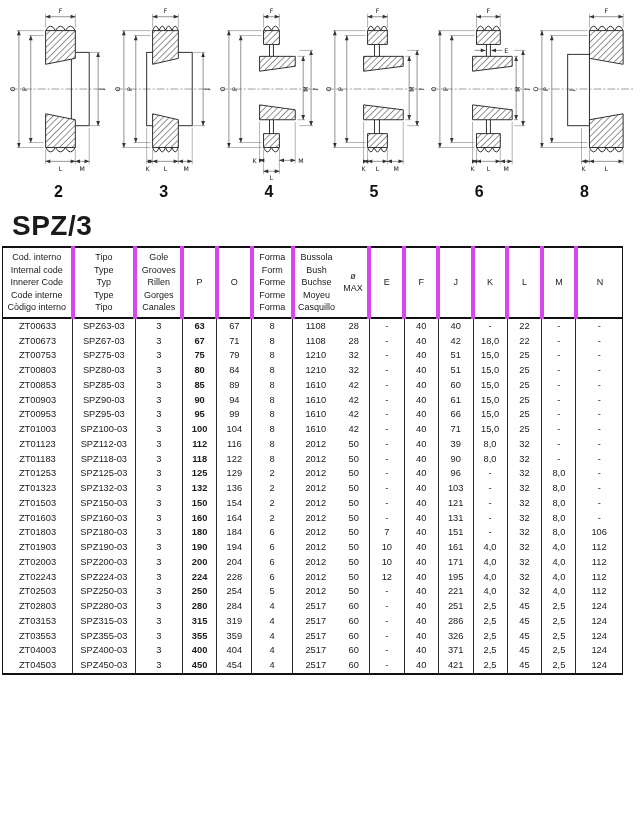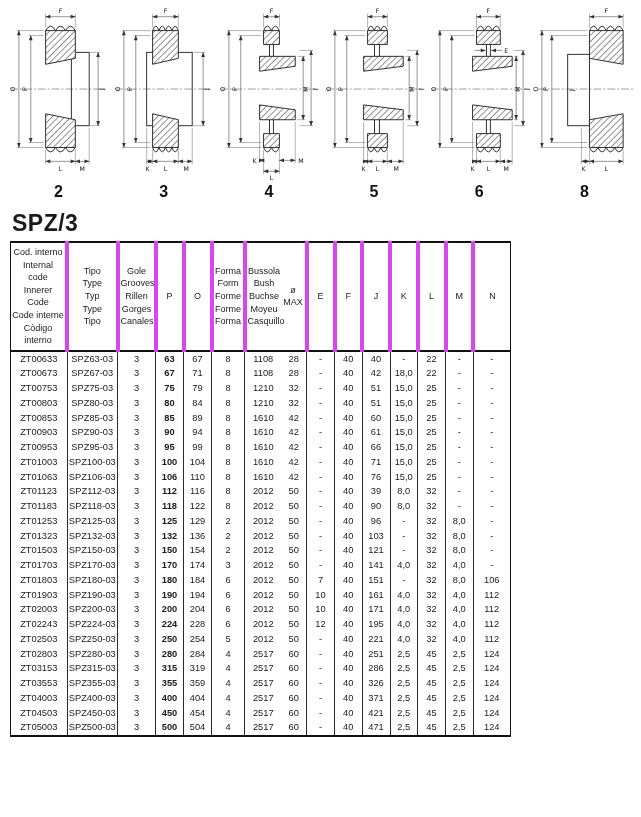--- a/index.html
+++ b/index.html
@@ -15,24 +15,24 @@
   .figsvg .hat{fill:url(#hatch);stroke:#2f2f2f;stroke-width:1;}
   .figsvg .wht{fill:#fff;stroke:#2f2f2f;stroke-width:1;}
   .figsvg .ext{stroke:#555;stroke-width:.45;fill:none;}
   .figsvg .dim{stroke:#3a3a3a;stroke-width:.55;fill:none;
                marker-start:url(#arr);marker-end:url(#arr);}
   .figsvg .dimE{stroke:#3a3a3a;stroke-width:.55;fill:none;marker-end:url(#arr);}
   .figsvg .dimS{stroke:#3a3a3a;stroke-width:.55;fill:none;marker-start:url(#arr);}
   .figsvg .cl{stroke:#3a3a3a;stroke-width:.5;stroke-dasharray:8 2 2 2;fill:none;}
   .figsvg text{font-family:"DejaVu Sans",sans-serif;font-size:6.3px;fill:#111;}
   
-  .title{font-size:23px;font-weight:bold;letter-spacing:.5px;
+  .title{font-size:28px;font-weight:bold;letter-spacing:.5px;
          margin:8px 0 6px 12px;line-height:1;}
   
-  table{border-collapse:collapse;table-layout:fixed;width:501px;margin-left:10px;
+  table{border-collapse:collapse;table-layout:fixed;width:621px;margin-left:2px;
         border:1.2px solid #111;border-top-width:2.2px;border-bottom-width:2.2px;}
   th{font-size:9px;font-weight:400;line-height:1.4;padding:3px 1px;
      white-space:pre-line;text-align:center;vertical-align:middle;
      border-bottom:2px solid #111;border-left:4px solid #d946ef;}
   td{font-size:9.3px;text-align:center;vertical-align:middle;
      padding:1.9px 1px;line-height:1.18;border-left:1px solid #2b2b2b;}
   th:first-child,td:first-child{border-left:none;}
   th:nth-child(8),td:nth-child(8){border-left:none;} 
   td:nth-child(4){font-weight:bold;} 
 </style>
@@ -506,37 +506,20 @@
           <td>42</td>
           <td>-</td>
           <td>40</td>
           <td>71</td>
           <td>15,0</td>
           <td>25</td>
           <td>-</td>
           <td>-</td>
         </tr>
 
-        <tr>
-          <td>ZT01063</td>
-          <td>SPZ106-03</td>
-          <td>3</td>
-          <td>106</td>
-          <td>110</td>
-          <td>8</td>
-          <td>1610</td>
-          <td>42</td>
-          <td>-</td>
-          <td>40</td>
-          <td>76</td>
-          <td>15,0</td>
-          <td>25</td>
-          <td>-</td>
-          <td>-</td>
-        </tr>
 
         <tr>
           <td>ZT01123</td>
           <td>SPZ112-03</td>
           <td>3</td>
           <td>112</td>
           <td>116</td>
           <td>8</td>
           <td>2012</td>
           <td>50</td>
@@ -615,38 +598,38 @@
           <td>50</td>
           <td>-</td>
           <td>40</td>
           <td>121</td>
           <td>-</td>
           <td>32</td>
           <td>8,0</td>
           <td>-</td>
         </tr>
 
-
-        <tr>
-          <td>ZT01703</td>
-          <td>SPZ170-03</td>
-          <td>3</td>
-          <td>170</td>
-          <td>174</td>
-          <td>3</td>
-          <td>2012</td>
-          <td>50</td>
-          <td>-</td>
-          <td>40</td>
-          <td>141</td>
-          <td>4,0</td>
-          <td>32</td>
-          <td>4,0</td>
-          <td>-</td>
-        </tr>
+        <tr>
+          <td>ZT01603</td>
+          <td>SPZ160-03</td>
+          <td>3</td>
+          <td>160</td>
+          <td>164</td>
+          <td>2</td>
+          <td>2012</td>
+          <td>50</td>
+          <td>-</td>
+          <td>40</td>
+          <td>131</td>
+          <td>-</td>
+          <td>32</td>
+          <td>8,0</td>
+          <td>-</td>
+        </tr>
+
 
         <tr>
           <td>ZT01803</td>
           <td>SPZ180-03</td>
           <td>3</td>
           <td>180</td>
           <td>184</td>
           <td>6</td>
           <td>2012</td>
           <td>50</td>
@@ -814,35 +797,18 @@
           <td>60</td>
           <td>-</td>
           <td>40</td>
           <td>421</td>
           <td>2,5</td>
           <td>45</td>
           <td>2,5</td>
           <td>124</td>
         </tr>
 
-        <tr>
-          <td>ZT05003</td>
-          <td>SPZ500-03</td>
-          <td>3</td>
-          <td>500</td>
-          <td>504</td>
-          <td>4</td>
-          <td>2517</td>
-          <td>60</td>
-          <td>-</td>
-          <td>40</td>
-          <td>471</td>
-          <td>2,5</td>
-          <td>45</td>
-          <td>2,5</td>
-          <td>124</td>
-        </tr>
 
 
       </tbody>
   </table>
 
 </div>
 
 </body></html>

